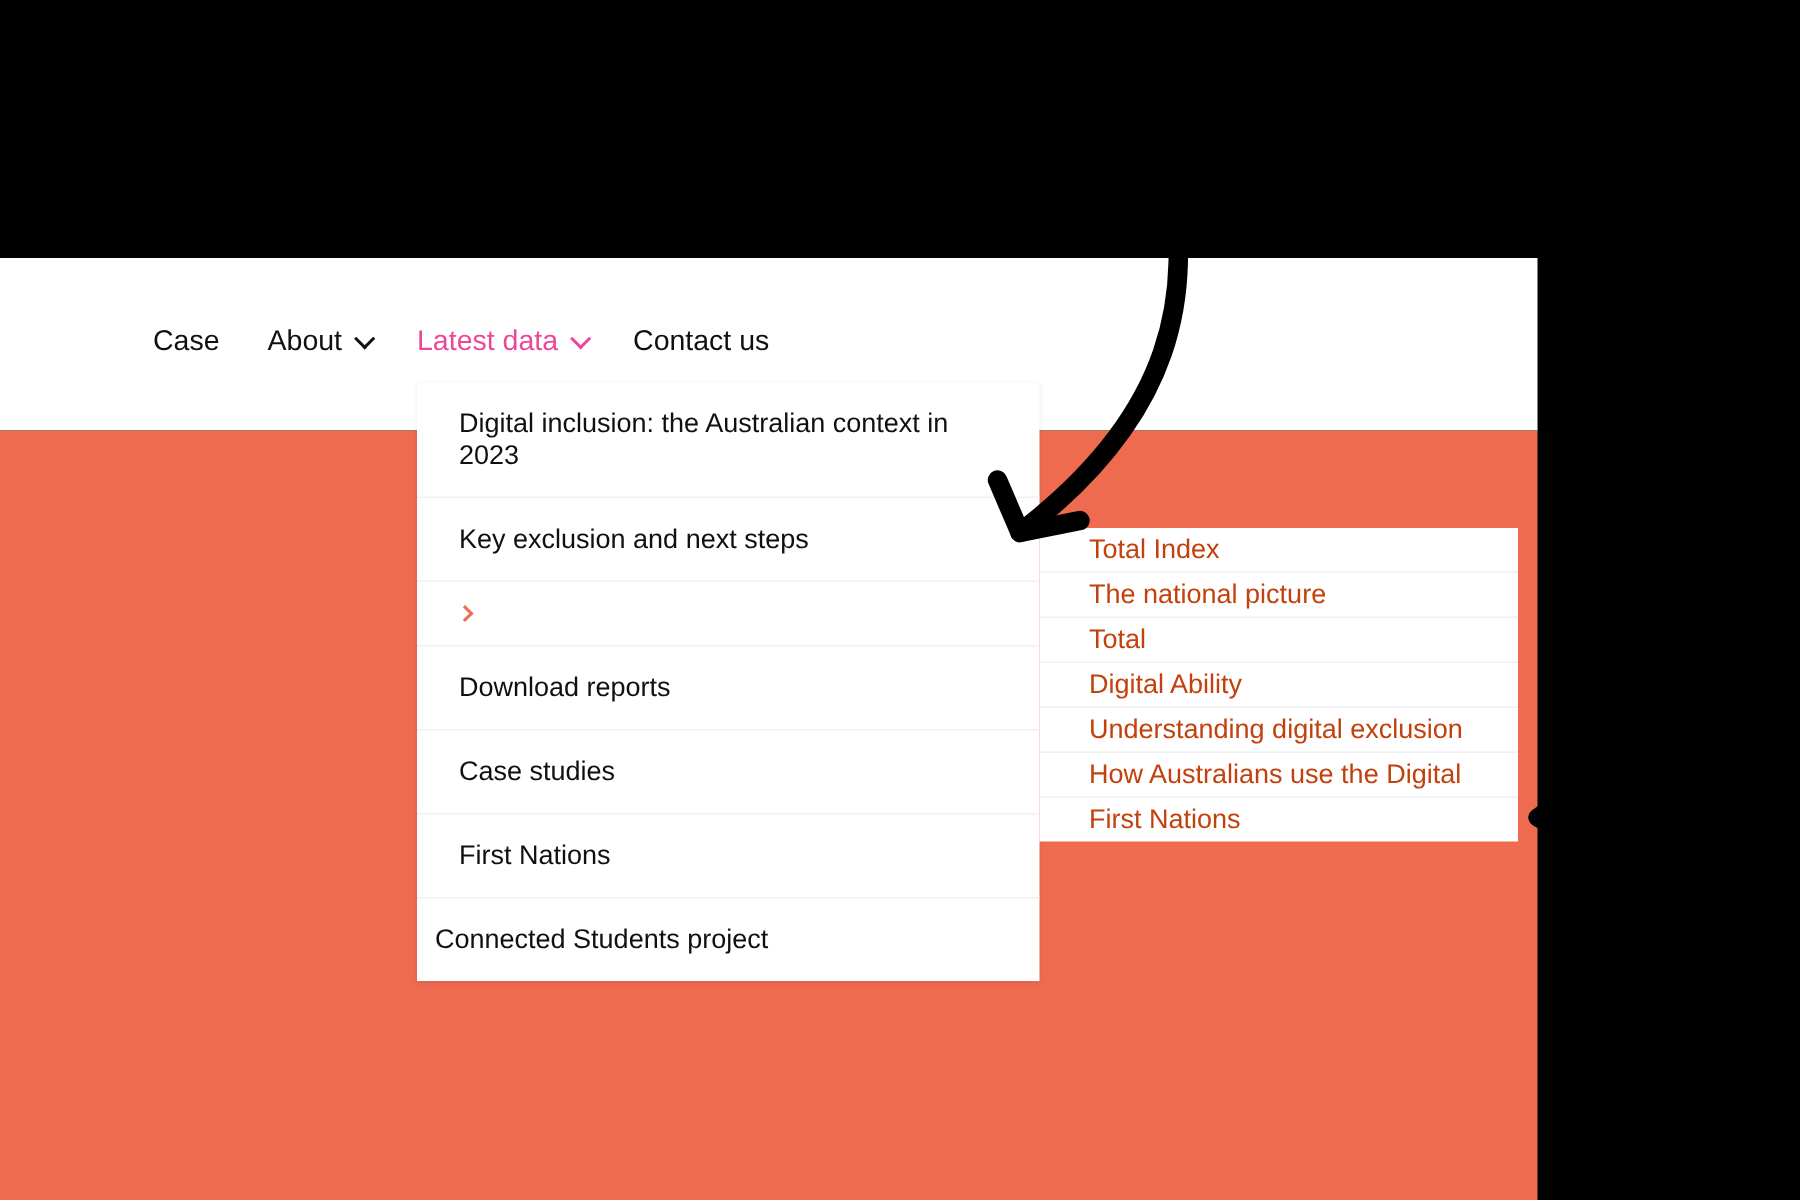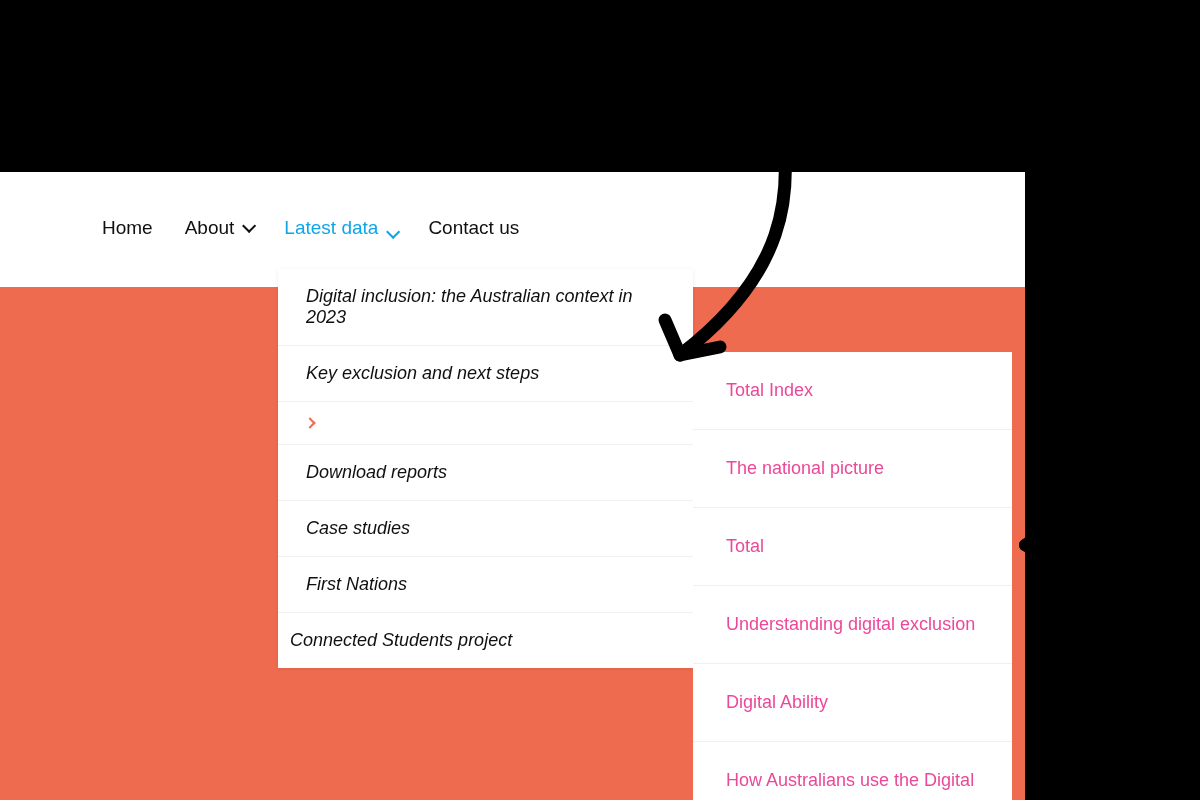--- a/index.html
+++ b/index.html
@@ -37,46 +37,45 @@
       font-size: 19px;
       color: #101010;
     }
     .nav-item {
       display: flex;
       align-items: center;
       gap: 8px;
       cursor: pointer;
       white-space: nowrap;
     }
-    .nav-item.active { color: #0ea5e9; align-items: flex-end; }
+    .nav-item.active { color: #ec4899; }
     .chevron {
       display: inline-block;
       width: 10px;
       height: 10px;
       border-right: 2.5px solid currentColor;
       border-bottom: 2.5px solid currentColor;
       transform: rotate(45deg) translateY(-3px);
     }
     .chevron-right {
       display: inline-block;
       width: 8px;
       height: 8px;
       border-right: 2px solid currentColor;
       border-bottom: 2px solid currentColor;
       transform: rotate(-45deg);
     }
     .dropdown {
       position: absolute;
-      top: 269px;
+      top: 255px;
       left: 278px;
       width: 415px;
       background: #fff;
       box-shadow: 0 1px 4px rgba(0,0,0,0.08);
       font-size: 18px;
-      font-style: italic;
     }
     .dropdown-item {
       padding: 17px 28px;
       border-bottom: 1px solid #f0f0f0;
       display: flex;
       align-items: center;
       gap: 10px;
       cursor: pointer;
       color: #101010;
     }
@@ -84,24 +83,24 @@
     .dropdown-item.active { color: #ee6b50; }
     .submenu {
       position: absolute;
       top: 352px;
       left: 693px;
       width: 319px;
       background: #fff;
       font-size: 18px;
     }
     .submenu-item {
-      padding: 28px 33px;
+      padding: 4px 33px;
       border-bottom: 1px solid #f0f0f0;
       cursor: pointer;
-      color: #ec4899;
+      color: #c2410c;
     }
     .submenu-item:last-child { border-bottom: none; }
     .arrow-annotation {
       position: absolute;
       pointer-events: none;
     }
     .arrow-left {
       top: 115px;
       left: 620px;
       width: 200px;
@@ -115,21 +114,21 @@
     }
   </style>
 </head>
 <body>
 
 <div class="white-band"></div>
 <div class="coral-block"></div>
 
 <nav class="nav">
   <div class="nav-item">
-    <span>Home</span>
+    <span>Case</span>
   </div>
   <div class="nav-item">
     <span>About</span>
     <span class="chevron"></span>
   </div>
   <div class="nav-item active">
     <span>Latest data</span>
     <span class="chevron"></span>
   </div>
   <div class="nav-item">
@@ -165,24 +164,24 @@
   <div class="submenu-item">
     <span>Total Index</span>
   </div>
   <div class="submenu-item">
     <span>The national picture</span>
   </div>
   <div class="submenu-item">
     <span>Total</span>
   </div>
   <div class="submenu-item">
-    <span>Understanding digital exclusion</span>
+    <span>Digital Ability</span>
   </div>
   <div class="submenu-item">
-    <span>Digital Ability</span>
+    <span>Understanding digital exclusion</span>
   </div>
   <div class="submenu-item">
     <span>How Australians use the Digital</span>
   </div>
   <div class="submenu-item">
     <span>First Nations</span>
   </div>
 </div>
 
 <svg class="arrow-annotation arrow-left" viewBox="0 0 200 280">

